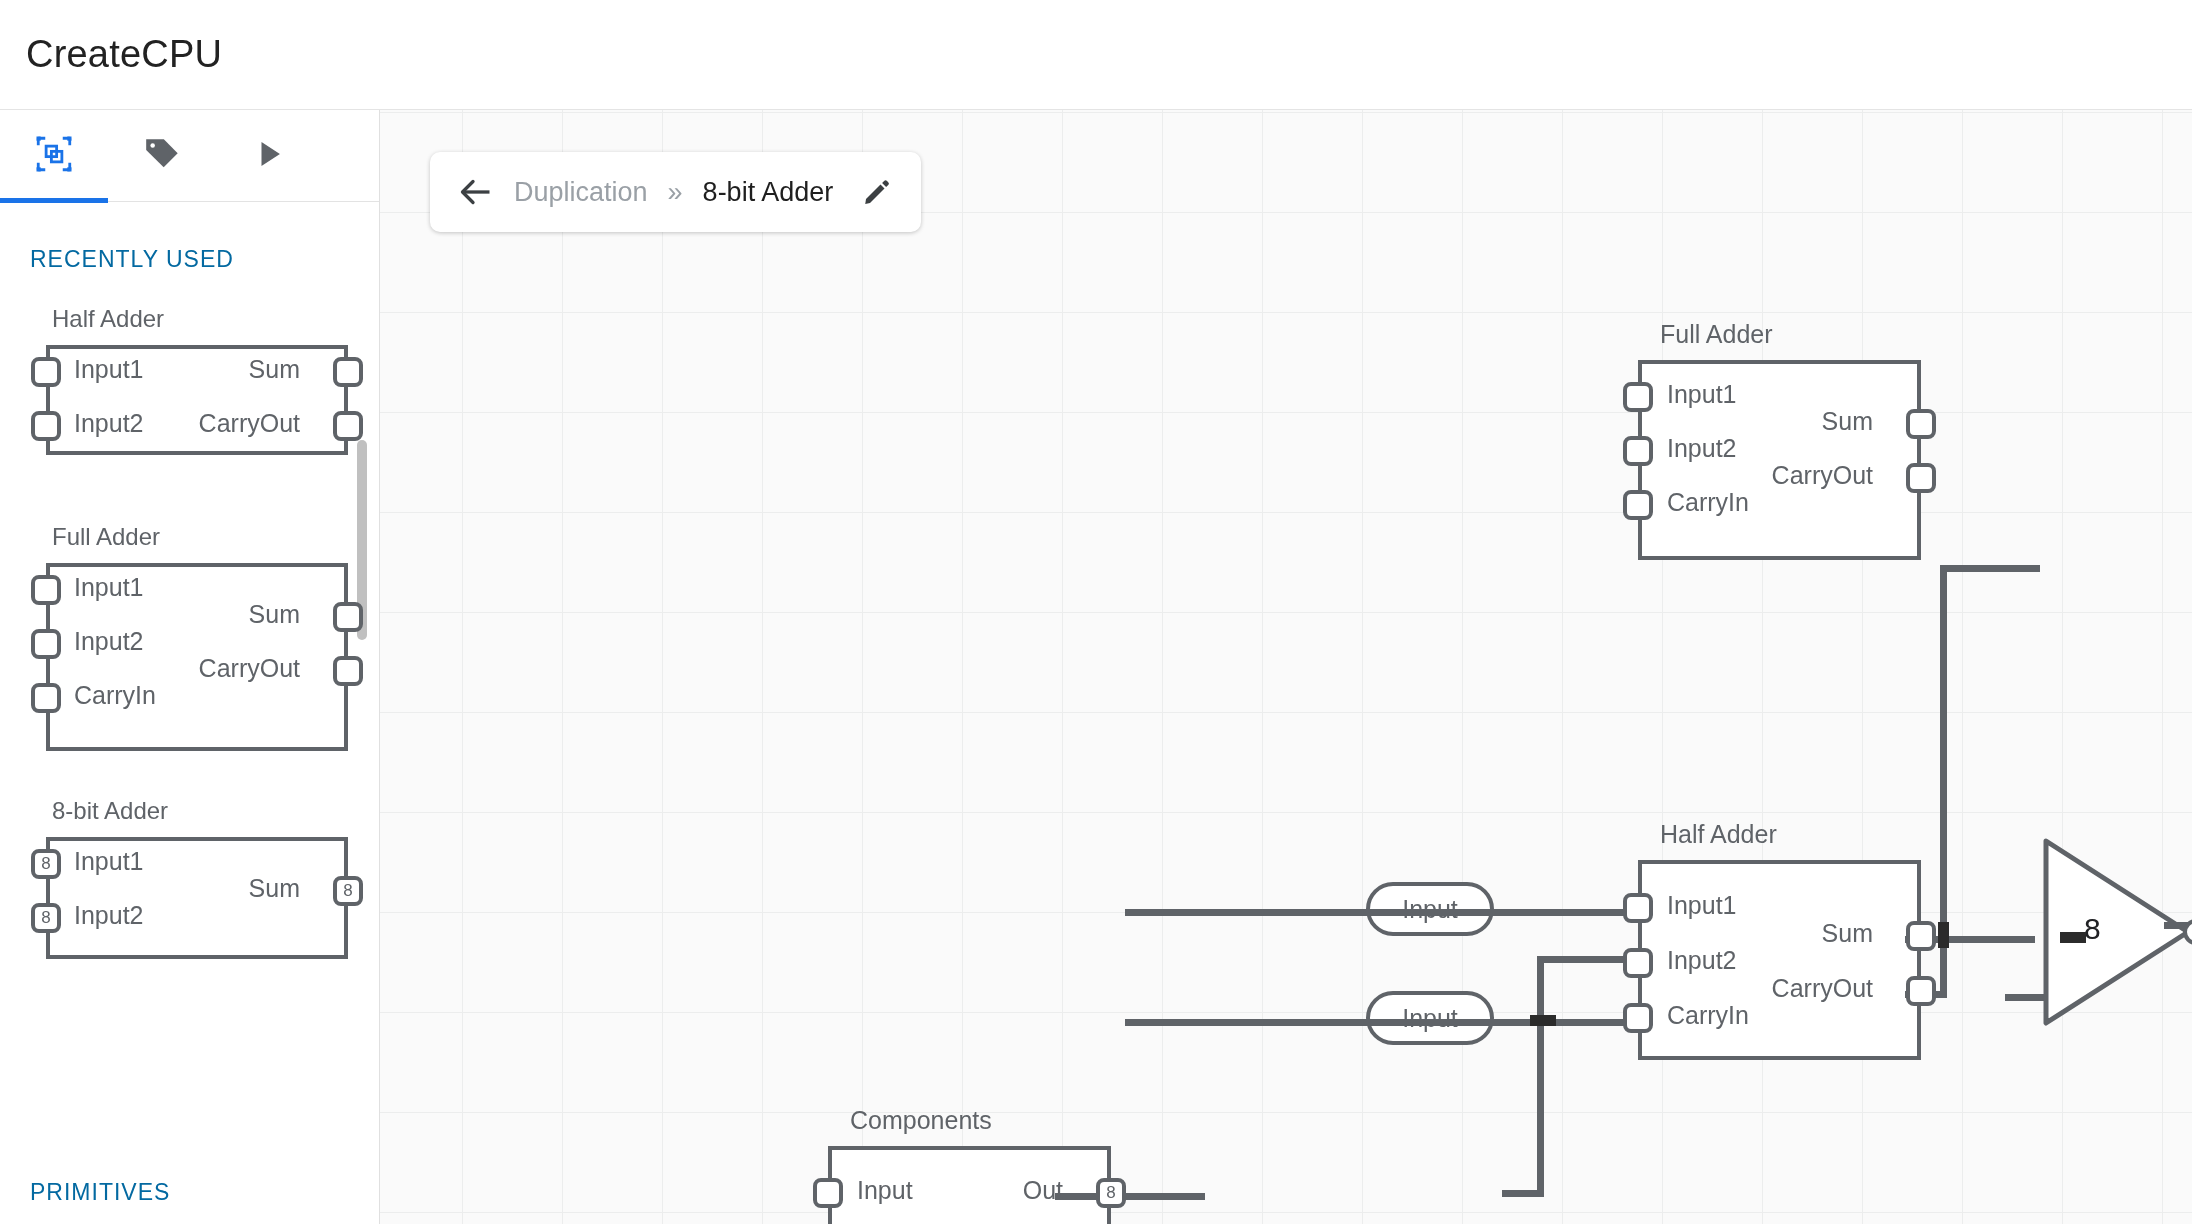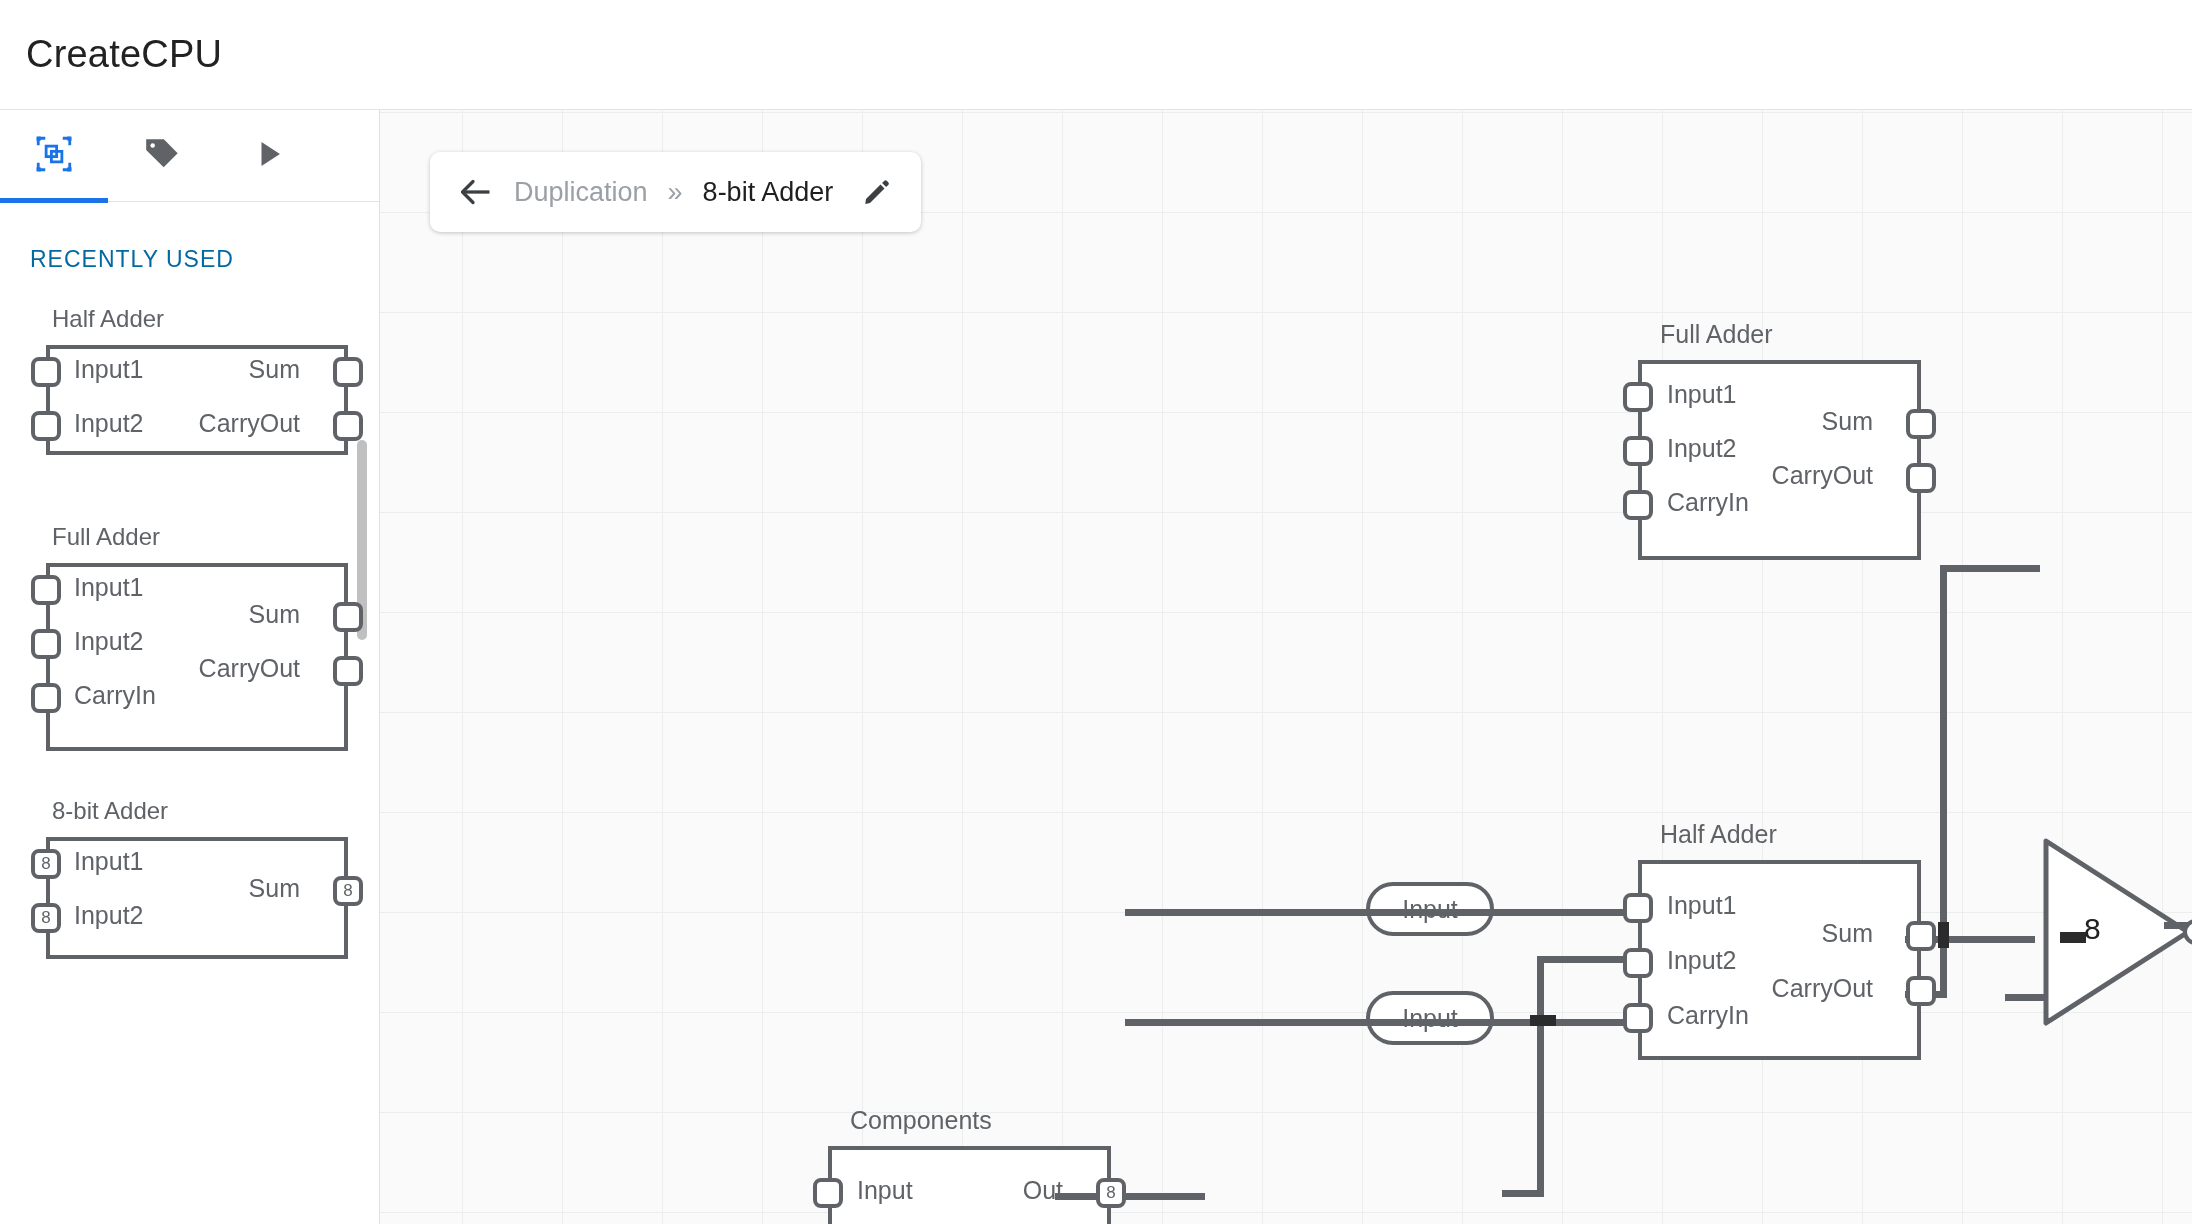--- a/index.html
+++ b/index.html
@@ -297,20 +297,21 @@
           <div class="port-label left" style="left:28px; top:64px;">Input2</div>
           <div class="port" style="left:287px; top:39px;">
               <span>8</span>
             </div>
           <div class="port-label right" style="right:48px; top:37px;">Sum</div>
         </div>
       </div>
 
     </div>
 
+    <div class="section-head" style="position:absolute; bottom:18px; left:0;">PRIMITIVES</div>
 
     <div class="scrollbar"></div>
   </div>
 
   <div class="canvas">
 
     <div class="breadcrumb">
       <span class="bc-back">
         <svg width="36" height="30" viewBox="0 0 24 20">
           <line x1="3" y1="10" x2="21" y2="10" stroke="#3c4043" stroke-width="2.2"></line>

